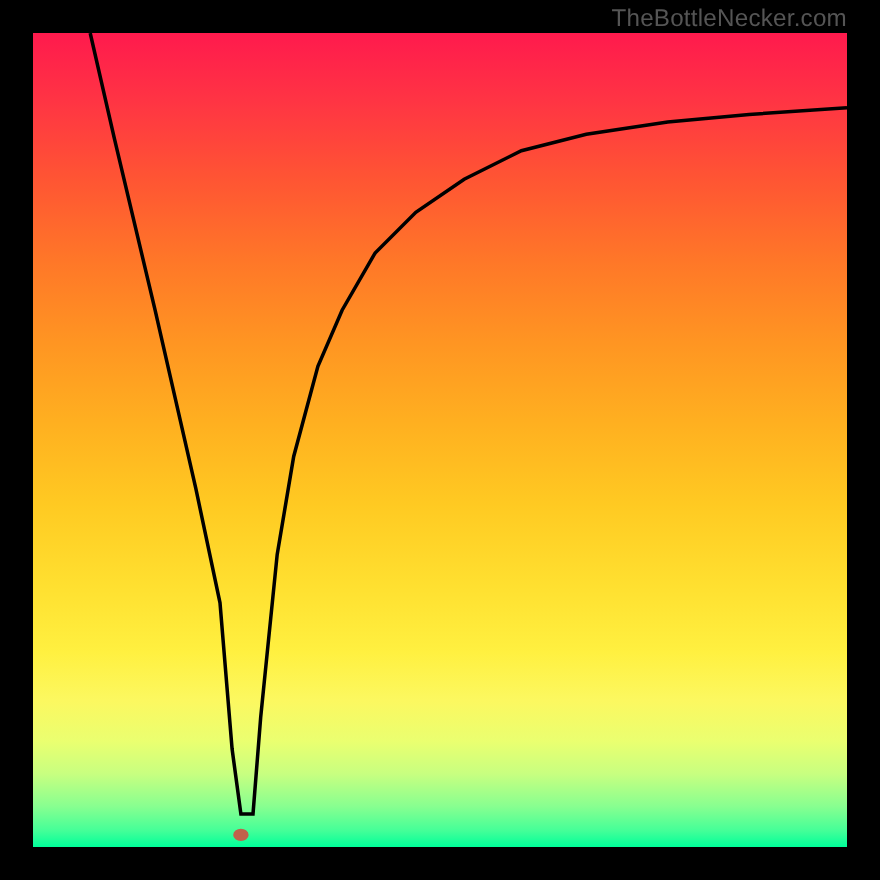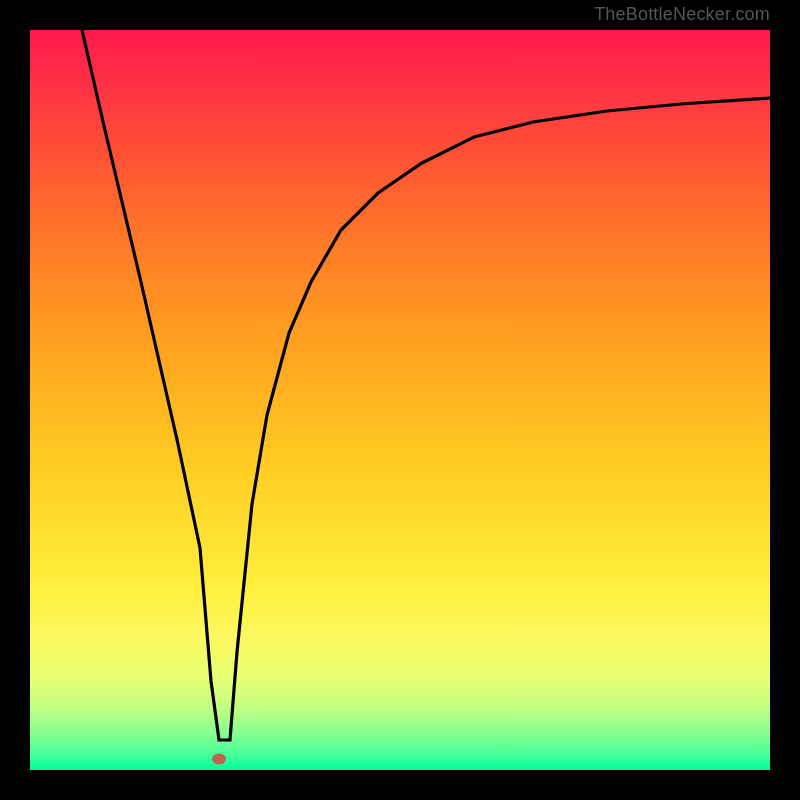--- a/index.html
+++ b/index.html
@@ -38,21 +38,21 @@
         #c8ff80 91%,
         #88ff90 95%,
         #44ff98 98%,
         #00ff9a 100%
       );
     }
     .watermark {
       position: absolute;
       top: 4px;
       right: 30px;
-      font-size: 18px;
+      font-size: 22px;
       color: #555555;
       font-family: Arial, sans-serif;
       letter-spacing: 0.2px;
       z-index: 10;
     }
     .curve-svg {
       position: absolute;
       left: 0;
       top: 0;
       width: 740px;

